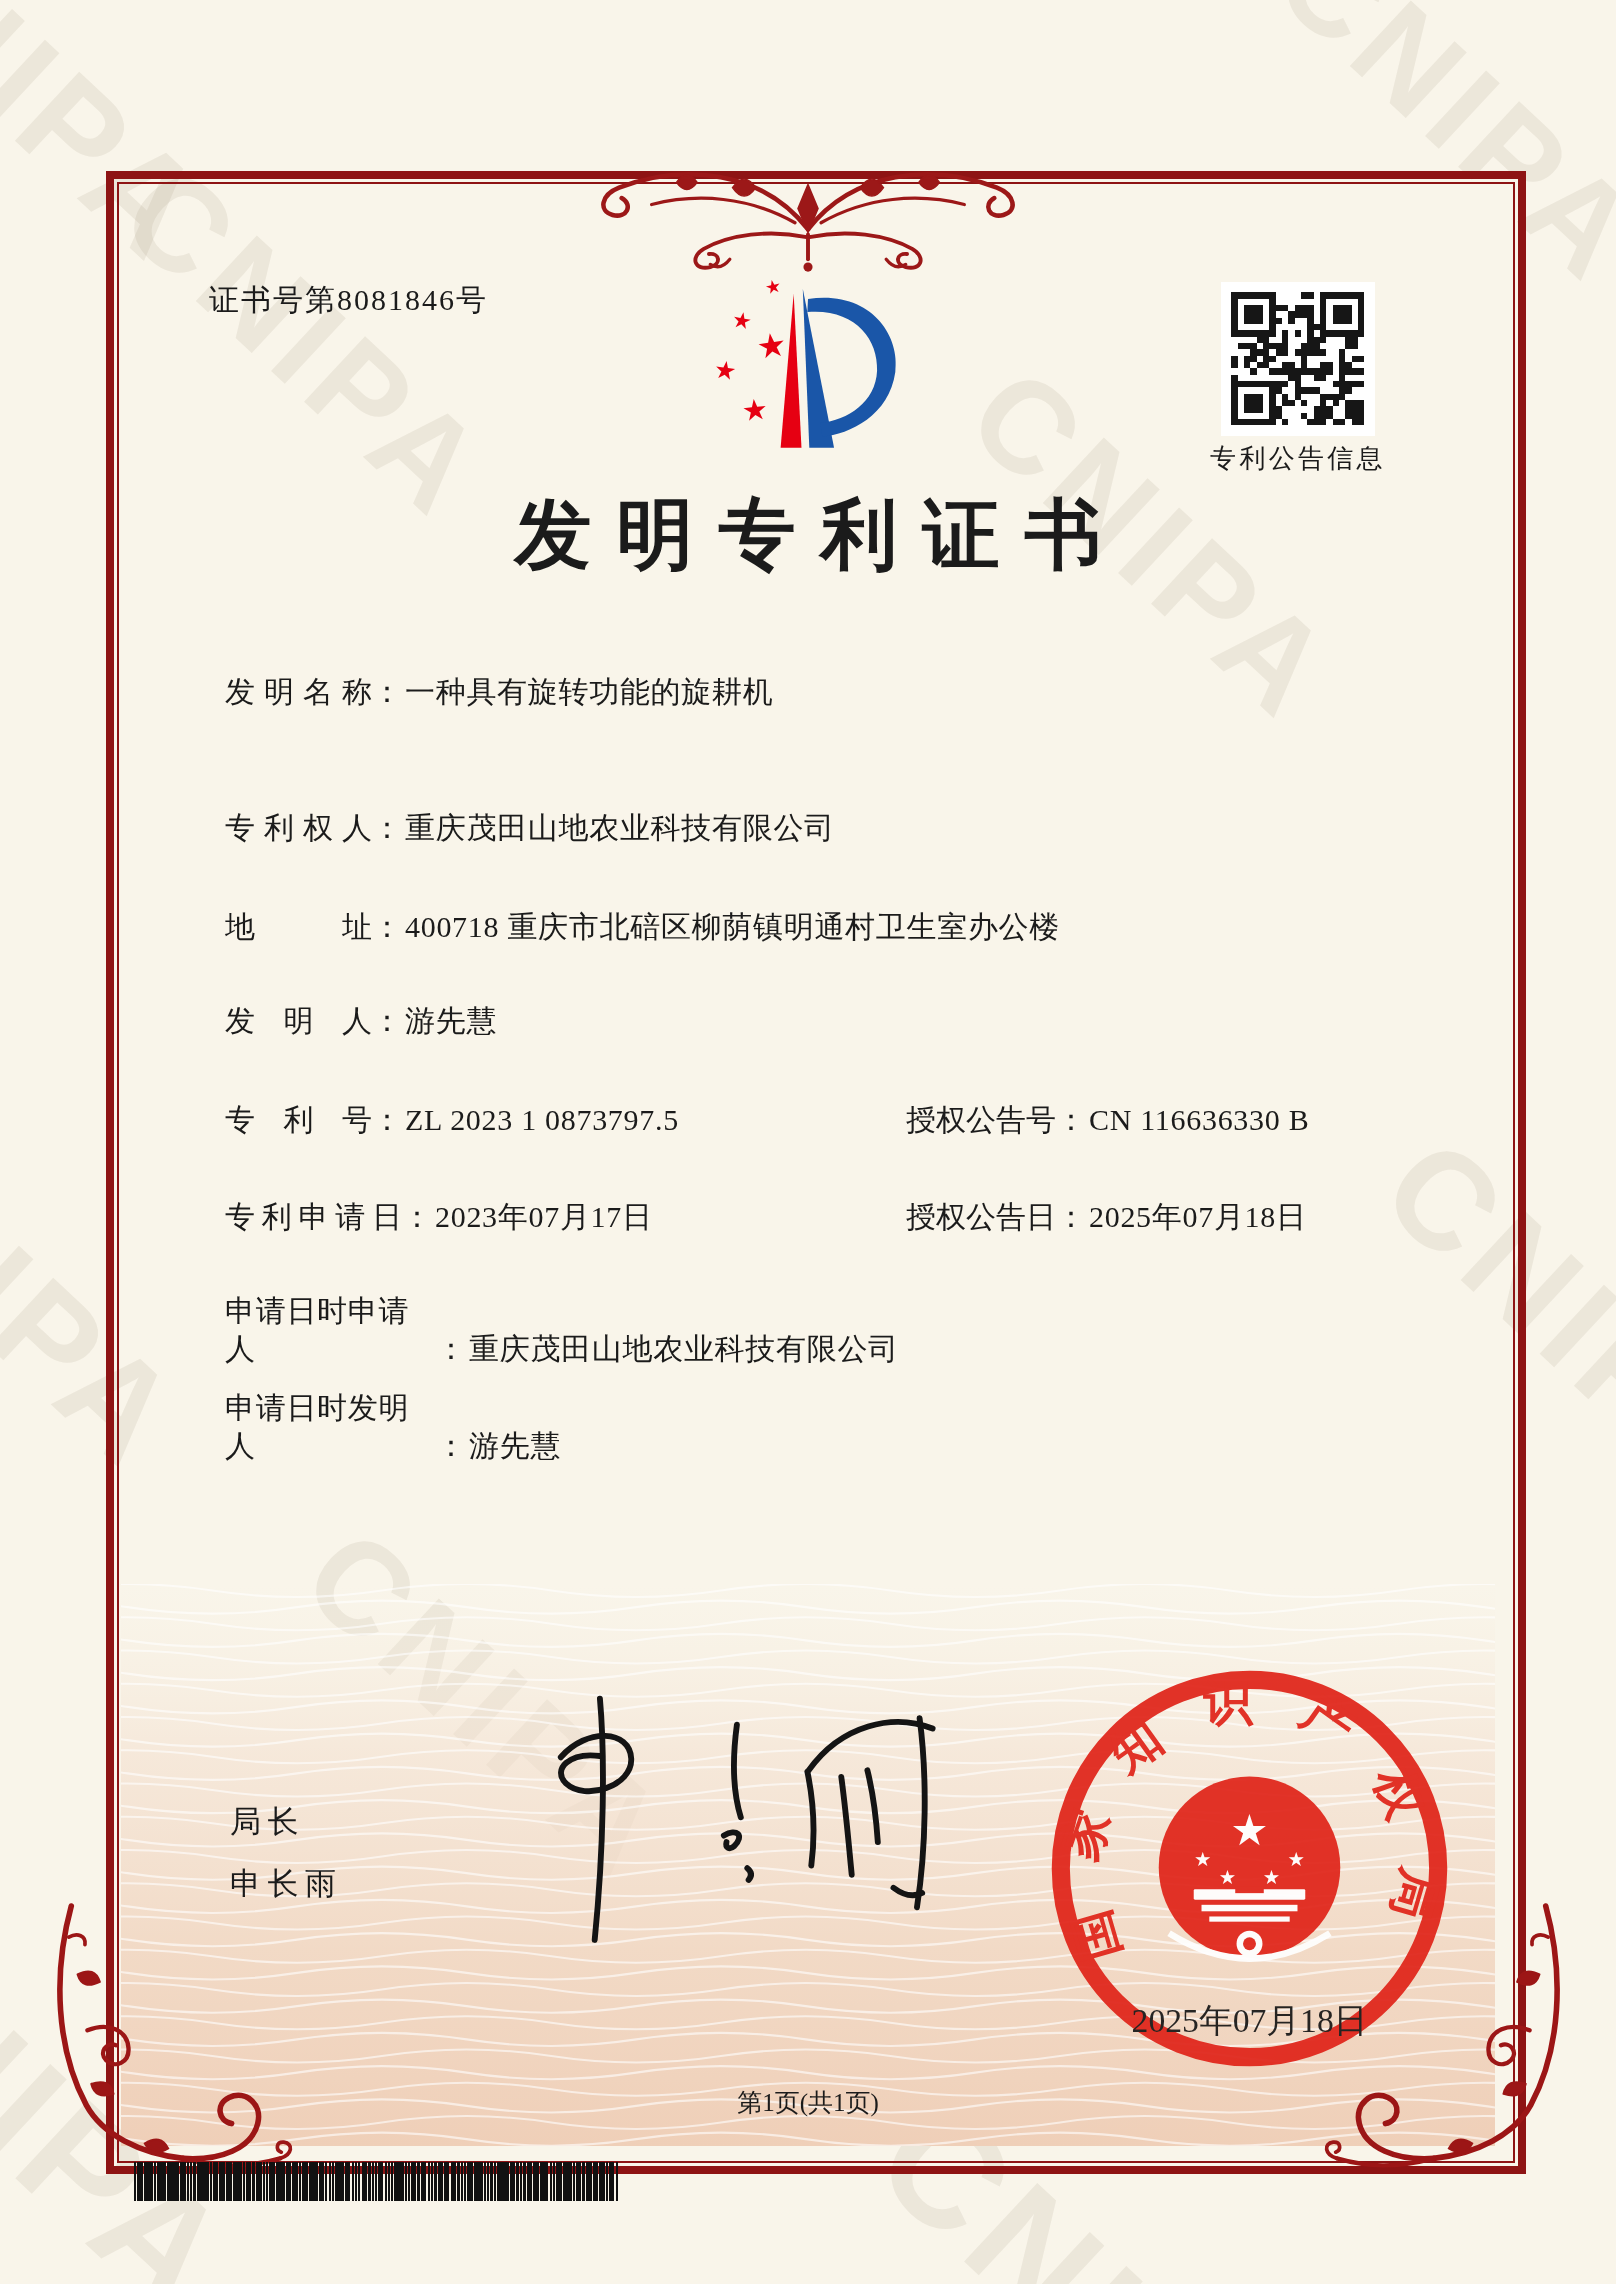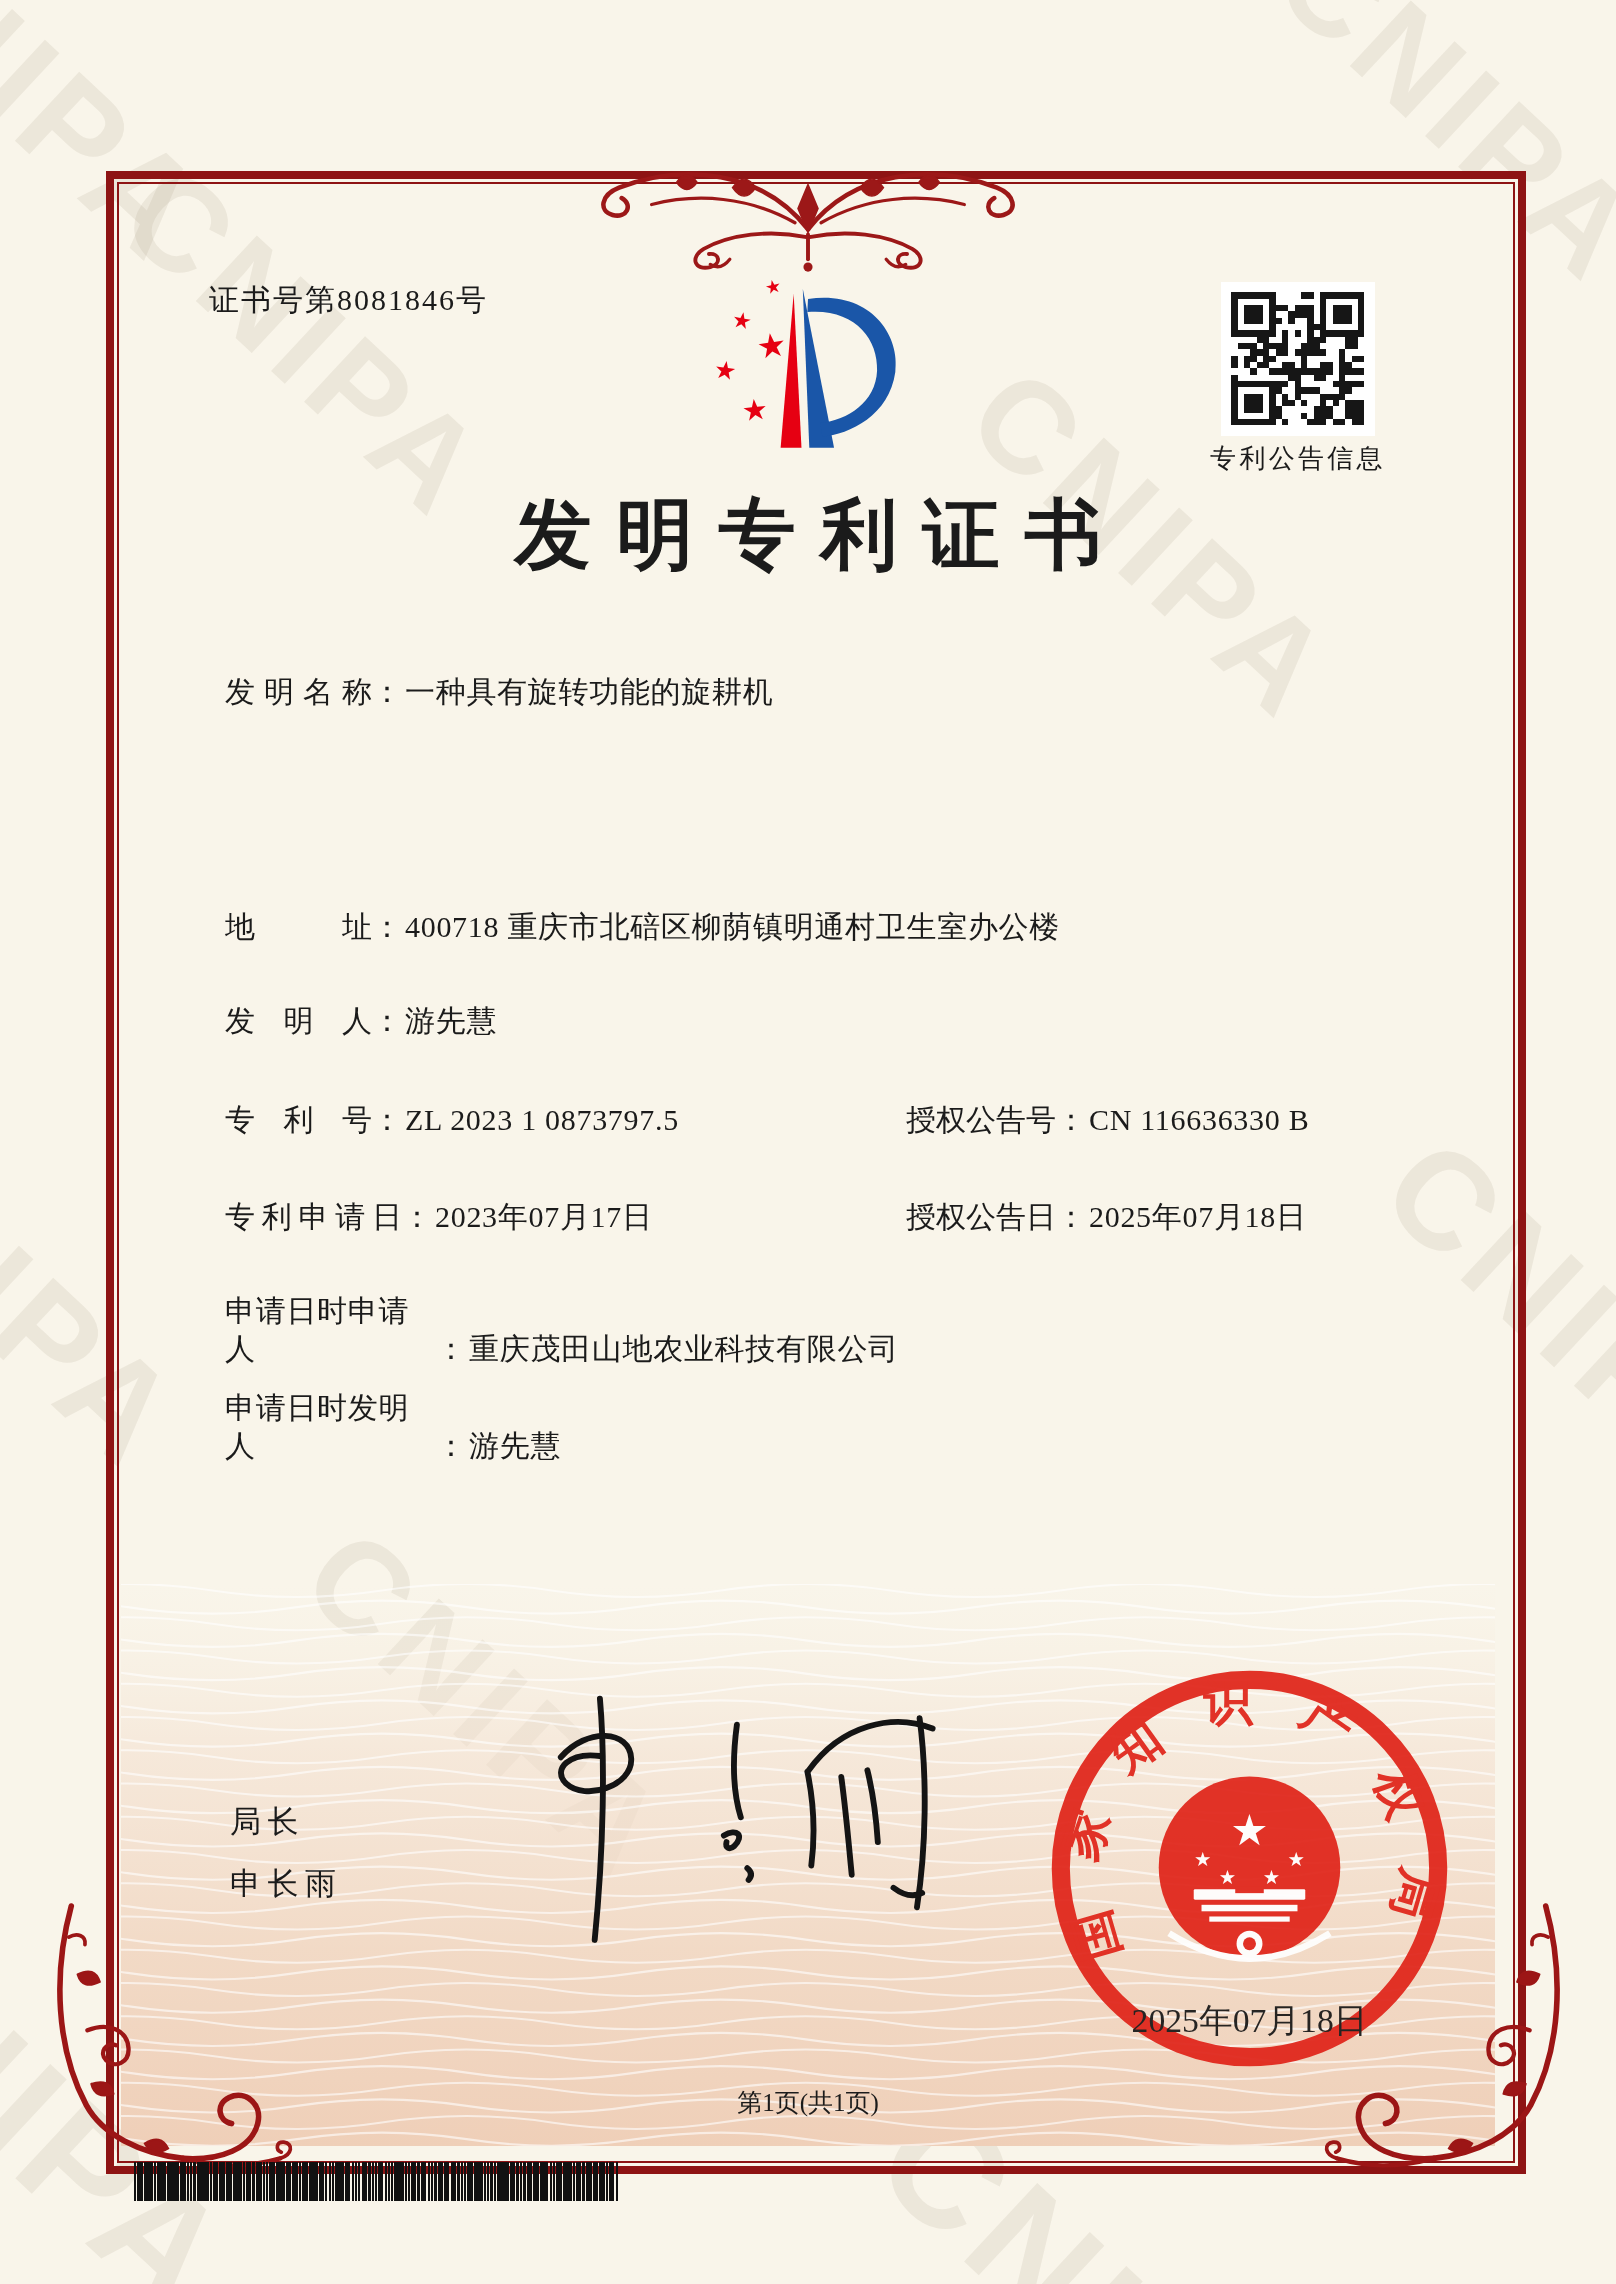--- a/index.html
+++ b/index.html
@@ -630,20 +630,23 @@
         <div class="b"></div>
       </div>
   </div>
   <div class="qr-label">专利公告信息</div>
 
   <div class="title">发明专利证书</div>
 
   <div class="row" style="top:673px;">
     <span class="lbl">发明名称</span><span class="colon">：</span><span class="val">一种具有旋转功能的旋耕机</span>
   </div>
+  <div class="row" style="top:809px;">
+    <span class="lbl">专利权人</span><span class="colon">：</span><span class="val">重庆茂田山地农业科技有限公司</span>
+  </div>
   <div class="row" style="top:908px;">
     <span class="lbl">地址</span><span class="colon">：</span><span class="val">400718 重庆市北碚区柳荫镇明通村卫生室办公楼</span>
   </div>
   <div class="row" style="top:1002px;">
     <span class="lbl">发明人</span><span class="colon">：</span><span class="val">游先慧</span>
   </div>
   <div class="row" style="top:1101px;">
     <span class="lbl">专利号</span><span class="colon">：</span><span class="val">ZL 2023 1 0873797.5</span>
     <span class="col2">
       <span class="lbl2">授权公告号</span><span class="colon">：</span><span class="val">CN 116636330 B</span>

